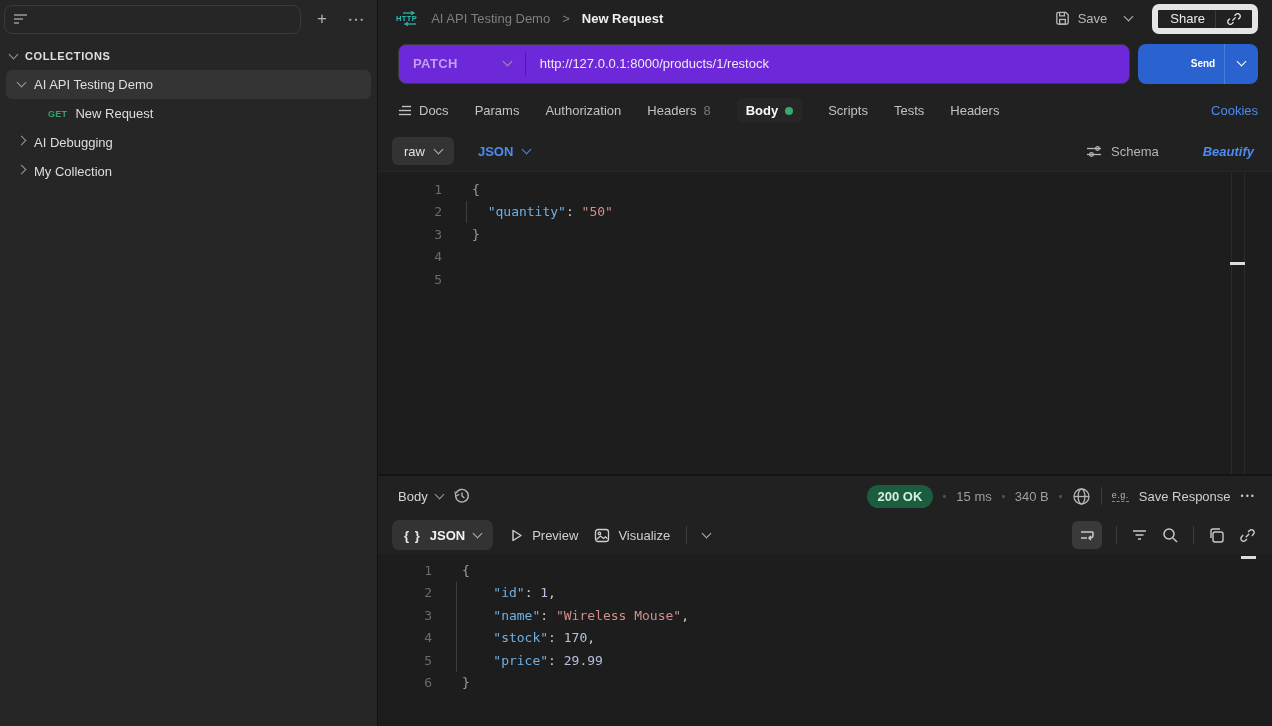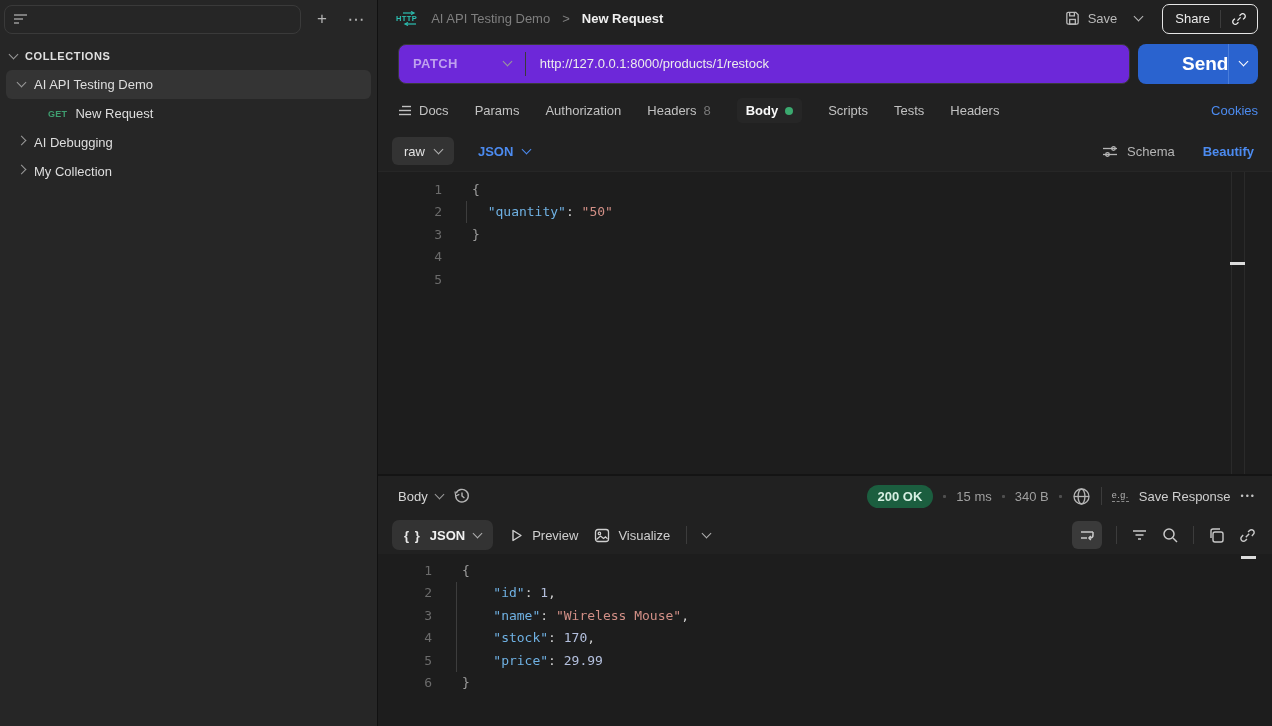--- a/index.html
+++ b/index.html
@@ -33,47 +33,47 @@
 
   .topbar { height:37px; display:flex; align-items:center; padding:0 14px 0 18px; gap:10px; flex:none; }
   .http-badge { display:flex; flex-direction:column; align-items:flex-end; color:#2cc0b2; margin-right:4px; }
   .http-badge .lbl { font-size:7.5px; font-weight:bold; letter-spacing:.4px; line-height:7px; }
   .crumb-dim { color:#7f7f7f; }
   .crumb-sep { color:#7f7f7f; margin:0 2px; }
   .crumb-cur { color:#f0f0f0; font-weight:bold; }
   .topbar .spacer { flex:1; }
   .save-group { display:flex; align-items:center; gap:7px; color:#b9b9b9; }
   .save-chev { color:#b9b9b9; margin-left:8px; margin-right:10px; }
-  .share-btn { display:flex; align-items:center; gap:10px; border:1px solid #e5e5e5; border-radius:7px; height:30px; padding:0 10px 0 12px; color:#ececec; }
+  .share-btn { display:flex; align-items:center; gap:10px; border:6px solid #e5e5e5; border-radius:7px; height:30px; padding:0 10px 0 12px; color:#ececec; }
 
   .req-row { height:53px; display:flex; align-items:center; padding:0 14px 0 20px; gap:8px; flex:none; }
   .url-box { flex:1; height:40px; border:1px solid #3a3a3a; border-radius:8px; display:flex; align-items:center; background:#6d28d9; }
   .method { color:#bfa1ee; font-weight:bold; letter-spacing:.4px; padding:0 14px; display:flex; align-items:center; gap:46px; }
   .method .chev { color:#9a9a9a; }
   .url-sep { width:1px; align-self:stretch; margin:7px 0; background:#3a3a3a; }
   .url-text { color:#ececec; padding:0 14px; white-space:nowrap; overflow:hidden; }
   .send-btn { width:120px; height:40px; background:#2a63cf; border-radius:8px; display:flex; align-items:center; flex:none; color:#fff; }
-  .send-label { flex:1; text-align:center; font-weight:bold; font-size:19px;padding-left:44px; }
+  .send-label { flex:1; text-align:center; font-weight:bold; font-size:10px;padding-left:44px; }
   .send-split { width:34px; align-self:stretch; border-left:1px solid #4a7edb; display:flex; align-items:center; justify-content:center; }
 
   .tabs-row { height:41px; display:flex; align-items:center; padding:0 14px 0 20px; gap:26px; flex:none; color:#c2c2c2; }
   .tab { display:flex; align-items:center; gap:7px; cursor:default; }
   .tab.active { color:#fafafa; font-weight:bold; background:#262626; border-radius:5px; padding:5px 9px; }
   .tab .badge { color:#787878; }
   .green-dot { width:8px; height:8px; border-radius:50%; background:#3ba96f; }
   .tabs-row .spacer { flex:1; }
   .link-blue { color:#4c8bf0; }
 
   .opts-row { height:40px; display:flex; align-items:center; padding:0 18px 0 14px; gap:18px; flex:none; }
   .pill { background:#333; border-radius:6px; height:28px; display:flex; align-items:center; gap:10px; padding:0 12px; color:#e2e2e2; }
   .pill .chev { color:#b0b0b0; }
   .lang-sel { color:#4c8bf0; display:flex; align-items:center; gap:10px; font-weight:bold; margin-left:6px; }
   .opts-row .spacer { flex:1; }
   .schema-group { display:flex; align-items:center; gap:8px; color:#b5b5b5; }
-  .beautify { color:#4c8bf0; font-weight:bold; margin-left:10px; }
+  .beautify { color:#4c8bf0; font-weight:bold; margin-left:26px;font-style:italic; }
 
   
   .editor { position:relative; background:#1d1d1d; font-family:"DejaVu Sans Mono", monospace; font-size:13px; overflow:hidden; }
   .editor.request { height:303px; padding-top:6px; flex:none; border-top:1px solid #262626; }
   .editor.response { flex:1; padding-top:5px; }
   .cl { display:flex; height:22.5px; align-items:center; position:relative; }
   .ln { width:var(--gutter); text-align:right; color:#6b6b6b; flex:none; padding-right:4px; }
   .cl pre { font-family:inherit; margin-left:var(--code-indent); white-space:pre; }
   .cl.guided::before { content:""; position:absolute; left:var(--guide-x); top:0; bottom:0; width:1px; background:#3d3d3d; }
   .tok-brace { color:#9d9d9d; }

